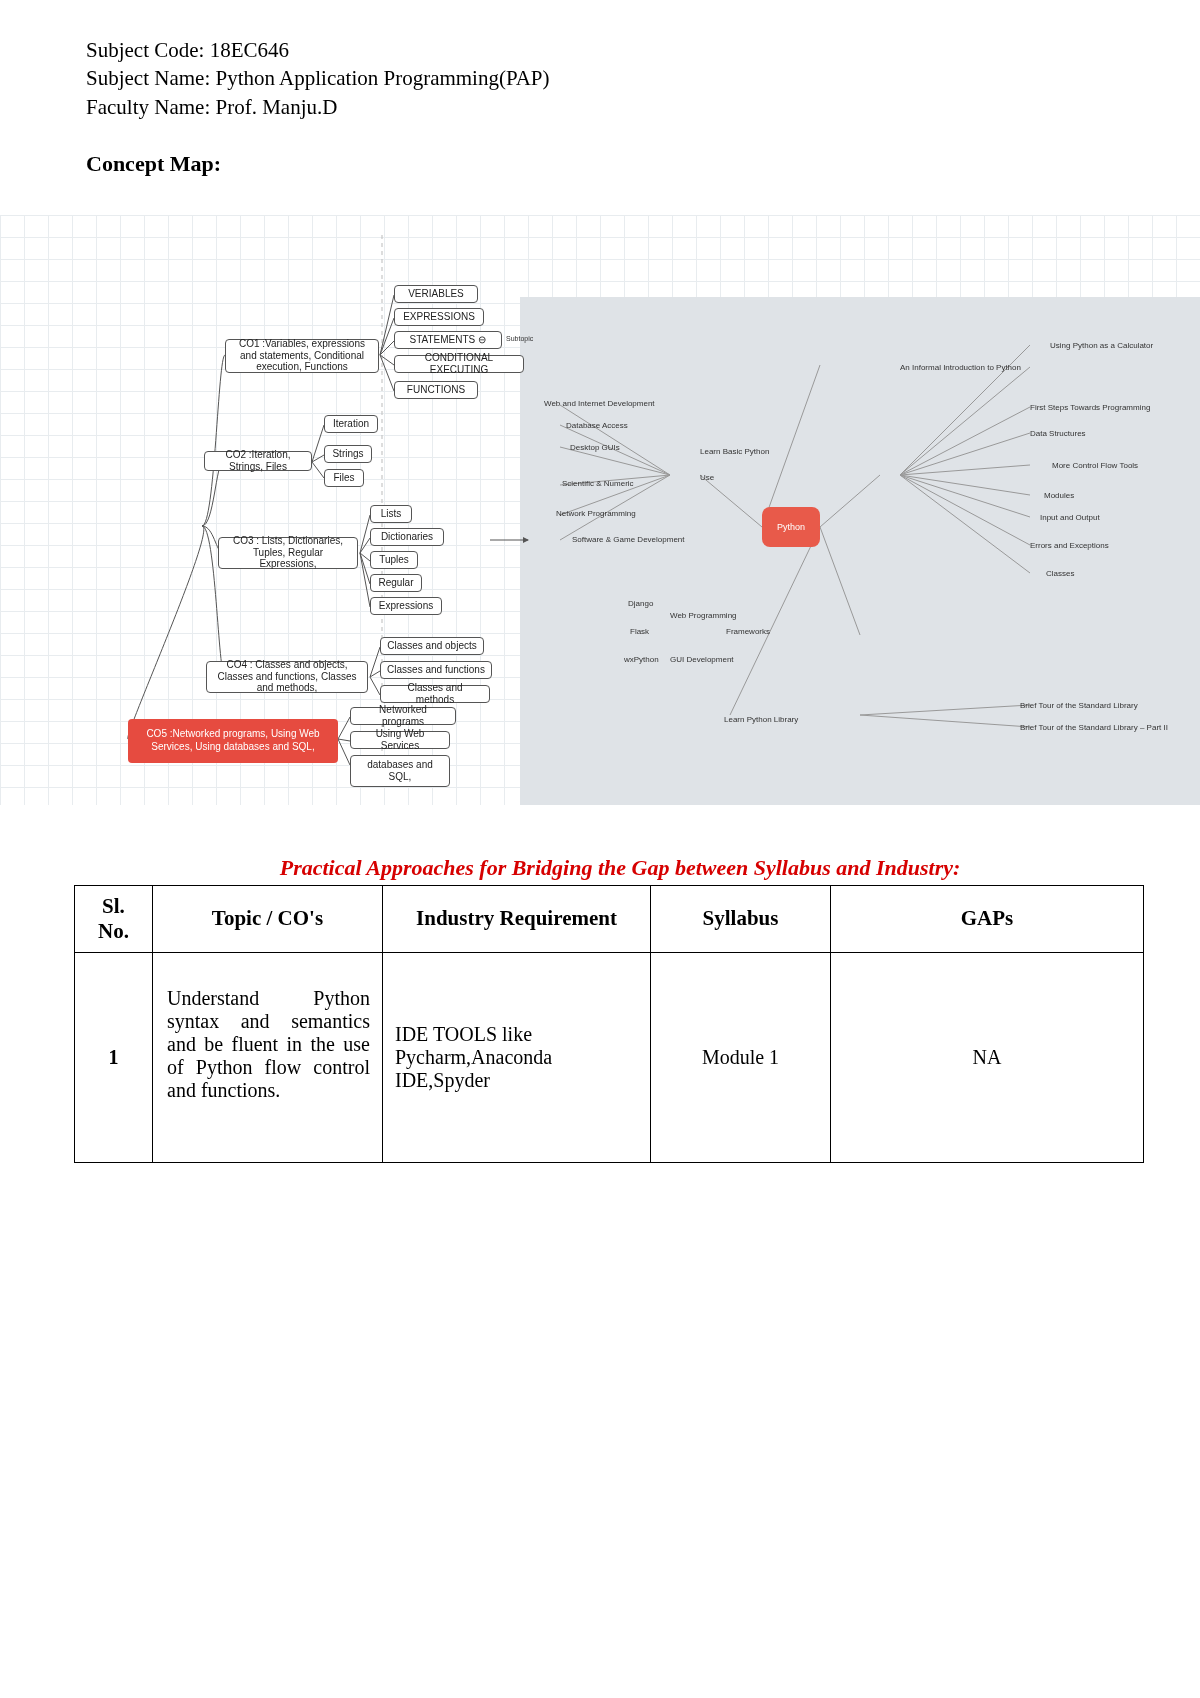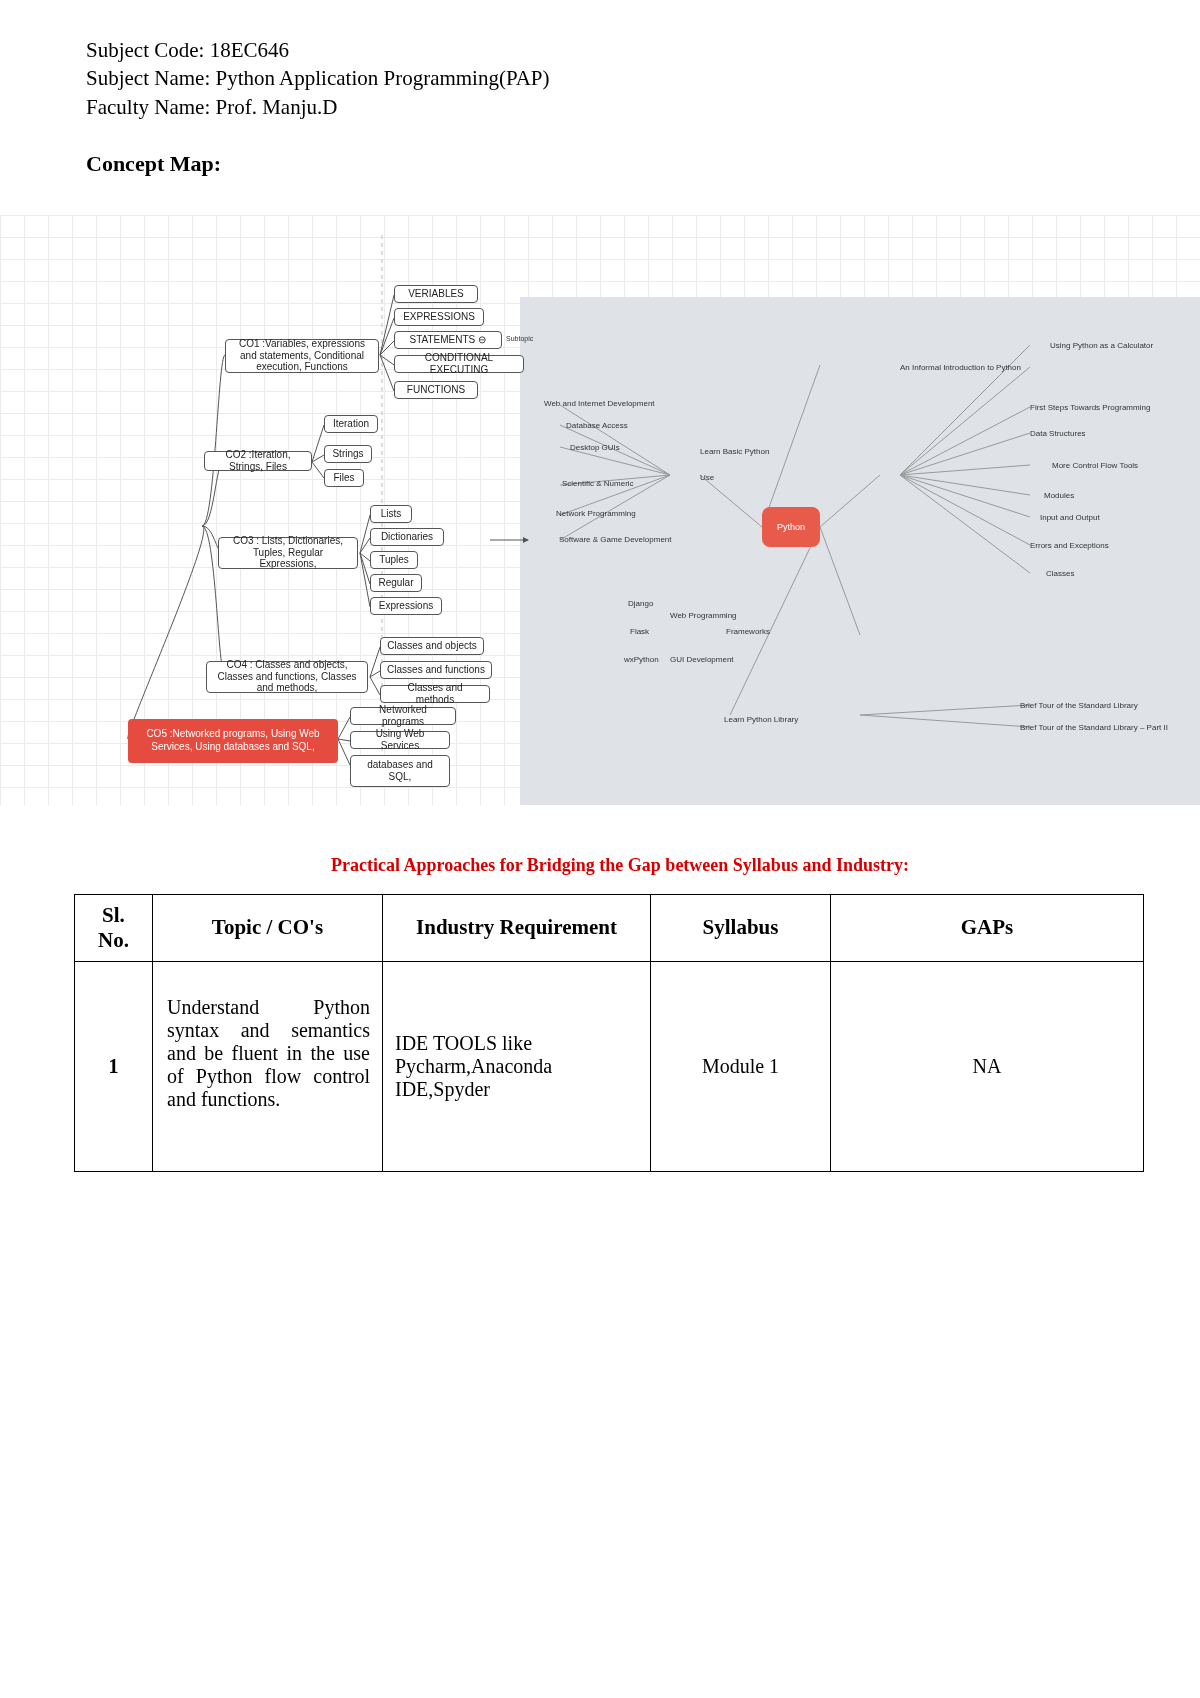--- a/index.html
+++ b/index.html
@@ -109,23 +109,24 @@
     color: #333;
     white-space: nowrap;
   }
   .subsection {
     margin-top: 50px;
     padding: 0 34px 0 74px;
   }
   .red-heading {
     color: #d60000;
     font-weight: bold;
-    font-size: 18px;
-    text-align: center;
-    margin: 0 0 18px 0;
+    font-size: 22px;
+    text-align: center;
+    margin: 0 0 4px 0;
+    font-style: italic;
   }
   table.gap {
     border-collapse: collapse;
     width: 1070px;
     font-size: 20px;
   }
   table.gap th, table.gap td {
     border: 1.5px solid #000;
     padding: 8px 10px;
     vertical-align: middle;
@@ -227,21 +228,21 @@
   <div class="python-node">Python</div>
 
   <span class="mini-label" style="left:700px;top:232px">Learn Basic Python</span>
   <span class="mini-label" style="left:700px;top:258px">Use</span>
 
   <span class="mini-label" style="left:544px;top:184px">Web and Internet Development</span>
   <span class="mini-label" style="left:566px;top:206px">Database Access</span>
   <span class="mini-label" style="left:570px;top:228px">Desktop GUIs</span>
   <span class="mini-label" style="left:562px;top:264px">Scientific &amp; Numeric</span>
   <span class="mini-label" style="left:556px;top:294px">Network Programming</span>
-  <span class="mini-label" style="left:559px;top:320px">Software &amp; Game Development</span>
+  <span class="mini-label" style="left:572px;top:320px">Software &amp; Game Development</span>
 
   <span class="mini-label" style="left:628px;top:384px">Django</span>
   <span class="mini-label" style="left:670px;top:396px">Web Programming</span>
   <span class="mini-label" style="left:630px;top:412px">Flask</span>
   <span class="mini-label" style="left:726px;top:412px">Frameworks</span>
   <span class="mini-label" style="left:624px;top:440px">wxPython</span>
   <span class="mini-label" style="left:670px;top:440px">GUI Development</span>
 
   <span class="mini-label" style="left:1050px;top:126px">Using Python as a Calculator</span>
   <span class="mini-label" style="left:900px;top:148px">An Informal Introduction to Python</span>

